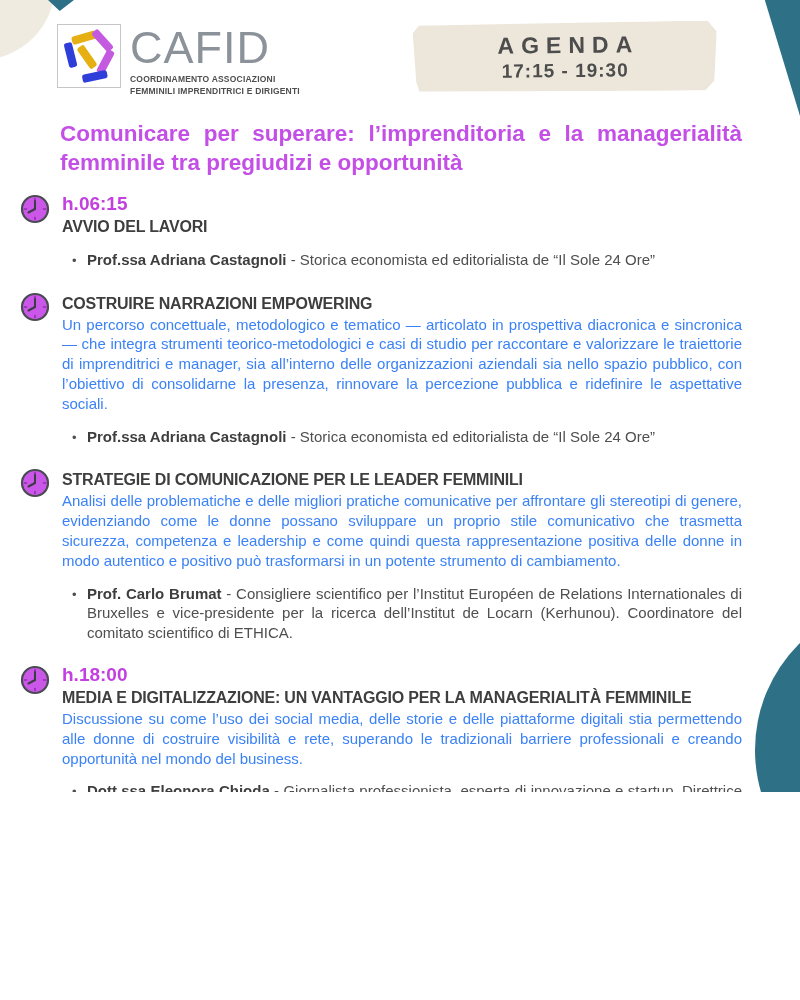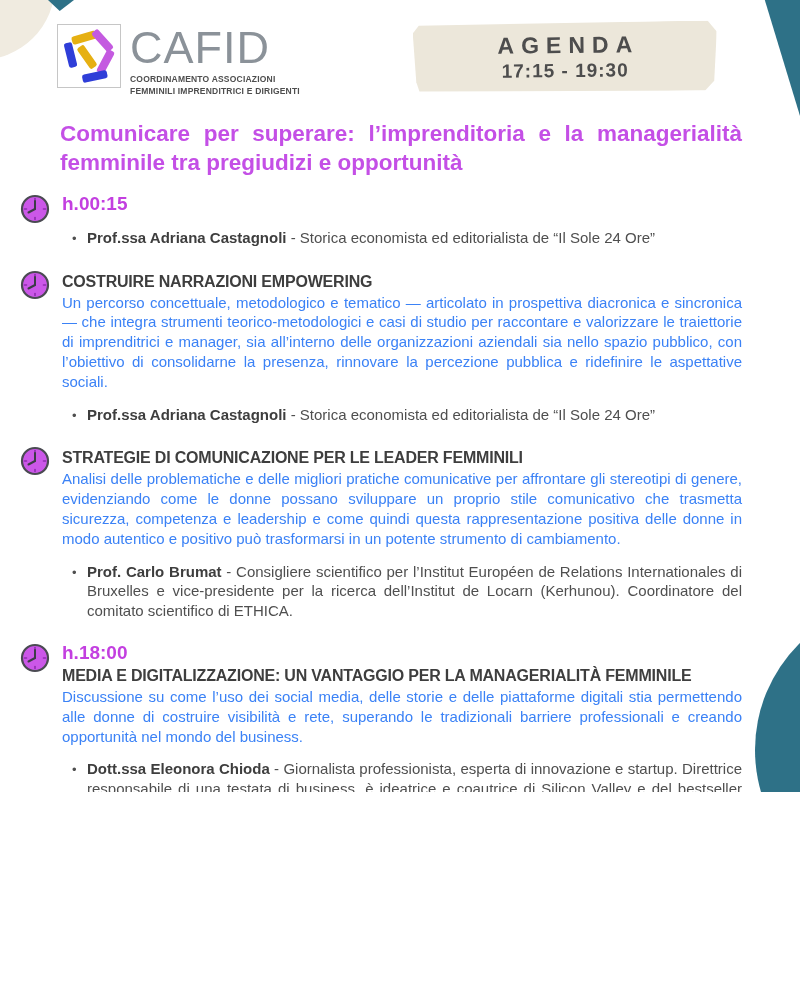--- a/index.html
+++ b/index.html
@@ -120,21 +120,22 @@
             <line x1="4.5" y1="15" x2="6.5" y2="15"></line>
               <line x1="23.5" y1="15" x2="25.5" y2="15"></line>
           </g>
           <g stroke="#3c3c46" stroke-width="2" stroke-linecap="round">
             <line x1="15" y1="15" x2="15" y2="7"></line>
               <line x1="15" y1="15" x2="8.5" y2="18.5"></line>
           </g>
         </svg>
       </div>
       <div class="session-body">
-        <div class="session-time">h.00:15</div>
+        <div class="session-time">h.06:15</div>
+        <div class="session-heading">AVVIO DEL LAVORI</div>
 
         <div class="speaker">
           <span class="speaker-bullet"></span>
           <span class="speaker-text"><span class="spk-name">Prof.ssa Adriana Castagnoli</span><span> - Storica economista ed editorialista de “Il Sole 24 Ore”</span></span>
         </div>
       </div>
     </div>
 
     <div class="session">
       <div class="session-icon">

